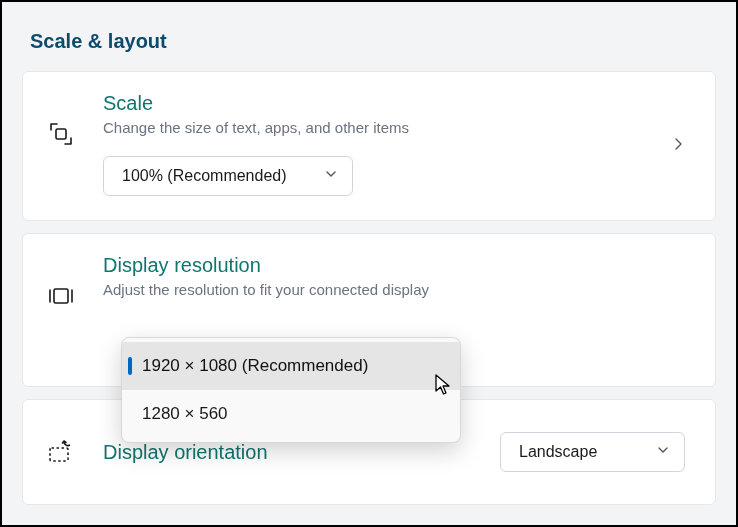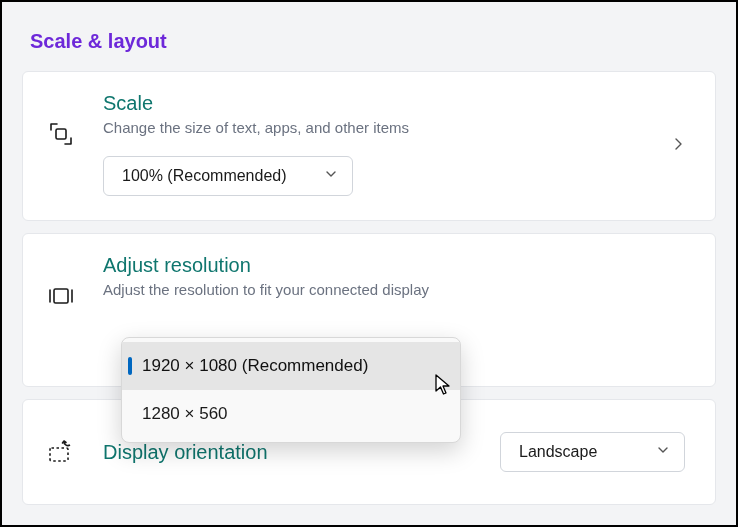--- a/index.html
+++ b/index.html
@@ -15,21 +15,21 @@
     overflow: hidden;
     position: relative;
     border: 2px solid #000;
   }
   .container {
     padding: 10px 20px 0 20px;
   }
   .section-header {
     font-size: 20px;
     font-weight: 600;
-    color: #6d28d9;
+    color: #0c4a6e;
     margin: 18px 0 18px 8px;
   }
   .card {
     background: #ffffff;
     border: 1px solid #e5e7eb;
     border-radius: 6px;
     margin-bottom: 12px;
     padding: 20px 24px 24px 24px;
     display: flex;
     align-items: flex-start;
@@ -178,21 +178,21 @@
   </div>
 
   <div class="card">
     <div class="card-icon">
       <svg width="28" height="28" viewBox="0 0 28 28" fill="none">
         <path d="M3 8 L3 20 M25 8 L25 20" stroke="#1a1a1a" stroke-width="1.6" stroke-linecap="round"></path>
         <rect x="7" y="7" width="14" height="14" rx="1.5" stroke="#1a1a1a" stroke-width="1.6" fill="none"></rect>
       </svg>
     </div>
     <div class="card-content">
-      <div class="card-title">Adjust resolution</div>
+      <div class="card-title">Display resolution</div>
       <div class="card-subtitle">Adjust the resolution to fit your connected display</div>
       <div style="height:44px"></div>
     </div>
   </div>
 
   <div class="card card-orientation">
     <div class="card-icon orientation">
       <svg width="28" height="28" viewBox="0 0 28 28" fill="none">
         <rect x="3" y="10" width="18" height="13" rx="1.5" stroke="#1a1a1a" stroke-width="1.6" fill="none" stroke-dasharray="2.5 2.5"></rect>
         <path d="M23 7 A4 4 0 0 1 17 3" stroke="#1a1a1a" stroke-width="1.6" fill="none"></path>

